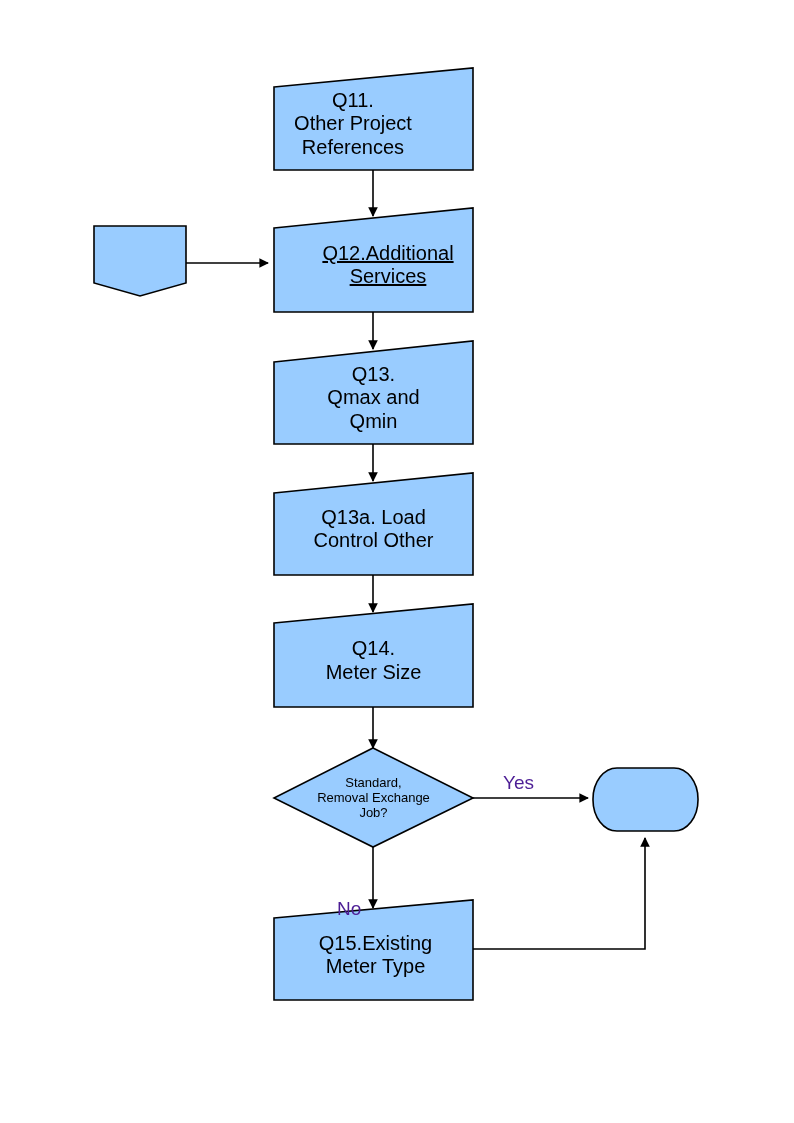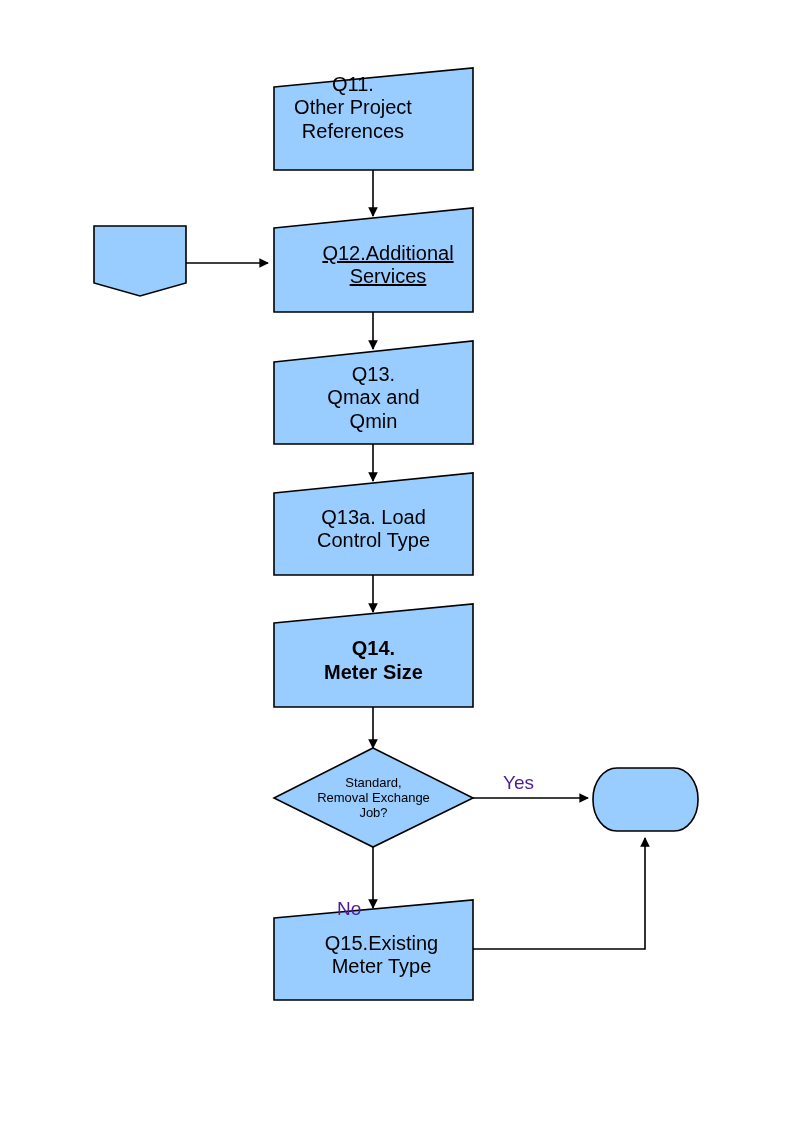--- a/index.html
+++ b/index.html
@@ -90,43 +90,43 @@
 
     <line x1="373" y1="707" x2="373" y2="748" stroke="#000000" stroke-width="1.6" marker-end="url(#arrow)"></line>
 
     <line x1="473" y1="798" x2="588" y2="798" stroke="#000000" stroke-width="1.6" marker-end="url(#arrow)"></line>
 
     <line x1="373" y1="847" x2="373" y2="908" stroke="#000000" stroke-width="1.6" marker-end="url(#arrow)"></line>
 
     <path d="M 473 949 L 645 949 L 645 838" fill="none" stroke="#000000" stroke-width="1.6" marker-end="url(#arrow)"></path>
   </svg>
 
-  <div class="node-label lbl-process" style="left:274px; top:62px; width:158px; height:92px;">Q11.
+  <div class="node-label lbl-process" style="left:274px; top:78px; width:158px; height:92px;">Q11.
 Other Project
 References</div>
 
 
   <div class="node-label lbl-process" style="left:274px; top:218px; width:228px; height:94px;text-decoration:underline;">Q12.Additional
 Services</div>
 
   <div class="node-label lbl-process" style="left:274px; top:352px; width:199px; height:92px;">Q13.
 Qmax and
 Qmin</div>
 
   <div class="node-label lbl-process" style="left:274px; top:483px; width:199px; height:92px;">Q13a. Load
-Control Type</div>
+Control Other</div>
 
-  <div class="node-label lbl-process" style="left:274px; top:614px; width:199px; height:93px;font-weight:bold;">Q14.
+  <div class="node-label lbl-process" style="left:274px; top:614px; width:199px; height:93px;">Q14.
 Meter Size</div>
 
   <div class="node-label lbl-decision" style="left:274px; top:748px; width:199px; height:99px;">Standard,
 Removal Exchange
 Job?</div>
 
 
-  <div class="node-label lbl-process" style="left:282px; top:910px; width:199px; height:90px;">Q15.Existing
+  <div class="node-label lbl-process" style="left:276px; top:910px; width:199px; height:90px;">Q15.Existing
 Meter Type</div>
 
   <div class="edge-label" style="left:503px; top:772px;">Yes</div>
 
   <div class="edge-label" style="left:337px; top:870px;margin-top:28px;">No</div>
 
 </div>
 
 </body></html>

